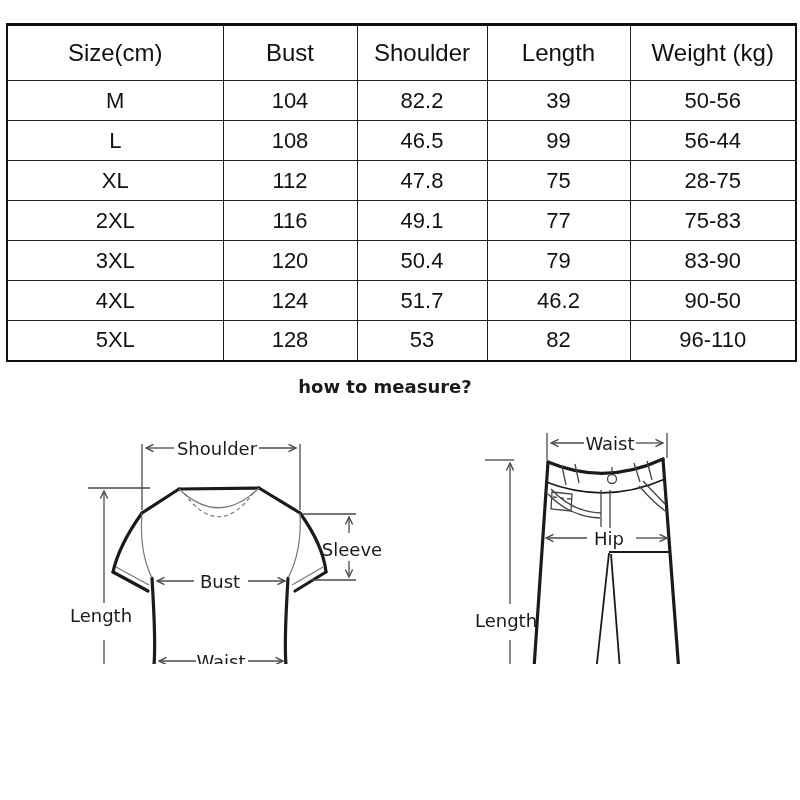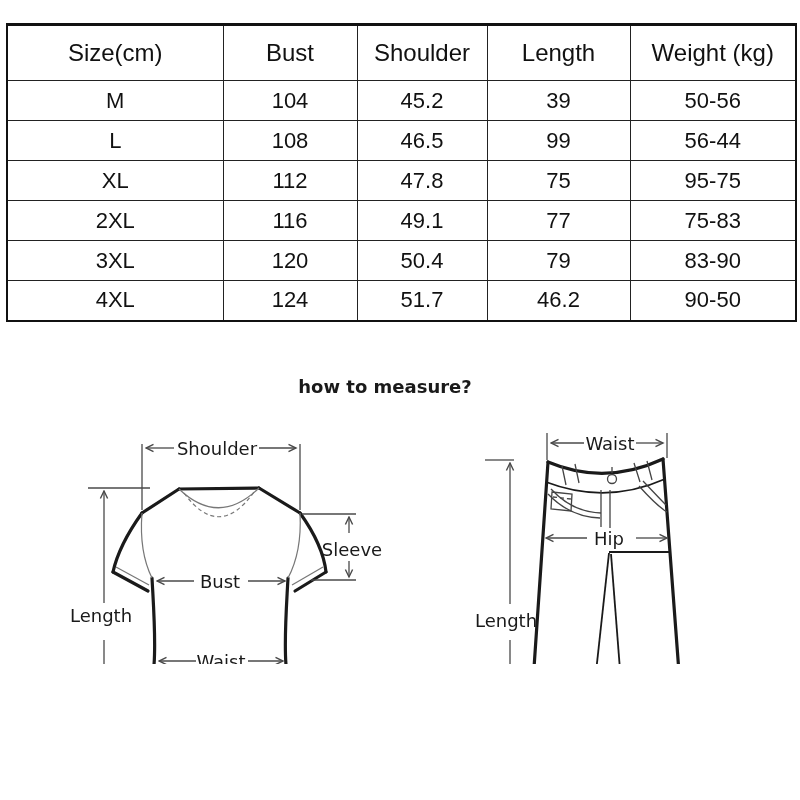--- a/index.html
+++ b/index.html
@@ -50,37 +50,37 @@
         <th>Bust</th>
         <th>Shoulder</th>
         <th>Length</th>
         <th>Weight (kg)</th>
       </tr>
     </thead>
     <tbody>
       <tr>
         <td>M</td>
         <td>104</td>
-        <td>45.2</td>
+        <td>82.2</td>
         <td>39</td>
         <td>50-56</td>
       </tr>
       <tr>
         <td>L</td>
         <td>108</td>
         <td>46.5</td>
         <td>99</td>
         <td>56-44</td>
       </tr>
       <tr>
         <td>XL</td>
         <td>112</td>
         <td>47.8</td>
         <td>75</td>
-        <td>95-75</td>
+        <td>28-75</td>
       </tr>
       <tr>
         <td>2XL</td>
         <td>116</td>
         <td>49.1</td>
         <td>77</td>
         <td>75-83</td>
       </tr>
       <tr>
         <td>3XL</td>
@@ -88,20 +88,27 @@
         <td>50.4</td>
         <td>79</td>
         <td>83-90</td>
       </tr>
       <tr>
         <td>4XL</td>
         <td>124</td>
         <td>51.7</td>
         <td>46.2</td>
         <td>90-50</td>
+      </tr>
+      <tr>
+        <td>5XL</td>
+        <td>128</td>
+        <td>53</td>
+        <td>82</td>
+        <td>96-110</td>
       </tr>
     </tbody>
   </table>
 
   <div class="measure-heading">how to measure?</div>
 
   <svg class="diagram" width="800" height="400" viewBox="0 400 800 400" xmlns="http://www.w3.org/2000/svg">
     <defs>
       <marker id="ah" viewBox="0 0 10 10" refX="8.5" refY="5" markerWidth="10" markerHeight="10" markerUnits="userSpaceOnUse" orient="auto-start-reverse">
         <path d="M1,1.4 L8.5,5 L1,8.6" fill="none" stroke="#4a4a4a" stroke-width="1.4"></path>

